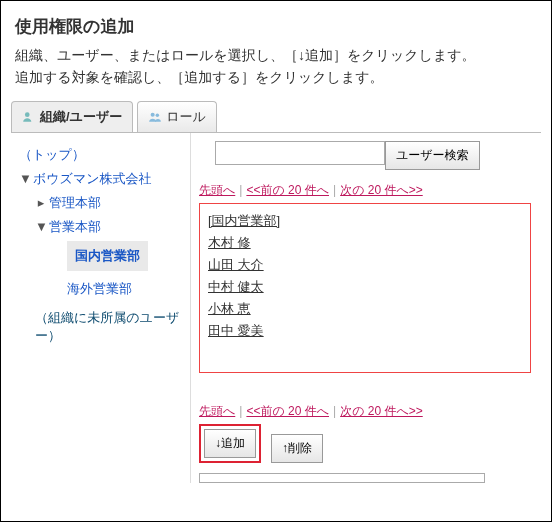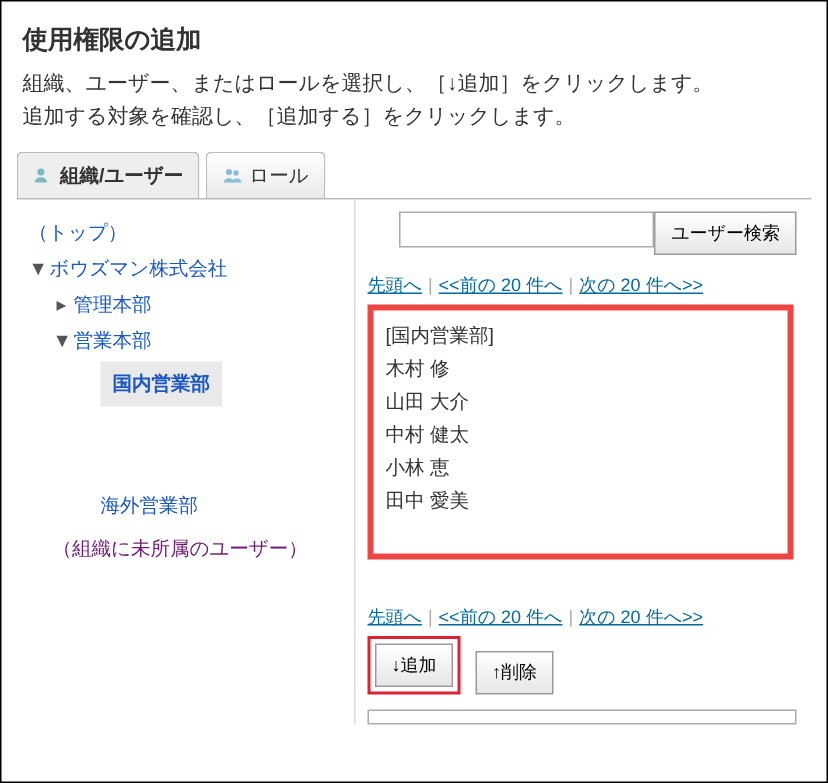--- a/index.html
+++ b/index.html
@@ -13,32 +13,32 @@
   .tab.active { background: #eee; font-weight: bold; }
   .tab-icon svg { width: 14px; height: 14px; display:block; }
   .tab-icon { margin-right: 4px; }
   .body { display: flex; }
   .left { width: 222px; padding: 10px 6px 10px 4px; }
   .right { flex: 1; border-left: 1px solid #ddd; padding: 8px 6px 0 8px; position: relative; }
   .link { color: #1a57c5; cursor: pointer; }
   .tree-row { display: flex; align-items: center; padding: 3px 0; }
   .caret { width: 12px; display: inline-block; text-align:center; color:#555; margin-right:2px; }
   .indent1 { padding-left: 16px; }
-  .indent3 { padding-left: 48px; margin-top: 48px; }
+  .indent3 { padding-left: 48px; }
   .selected-wrap { background: #e9e9e9; padding: 6px 8px; display: inline-block; margin: 2px 0 6px 48px; }
   .selected-wrap .link { font-weight: bold; }
-  .unassigned { color: #701a75; padding-left: 16px; margin-top: 8px; }
-  .search-row { display: flex; justify-content: flex-end; margin-bottom: 12px; padding-left: 16px; }
+  .unassigned { color: #0c4a6e; padding-left: 16px; margin-top: 8px; }
+  .search-row { display: flex; justify-content: flex-start; margin-bottom: 12px; padding-left: 16px; }
   .search-input { width: 170px; height: 24px; border: 1px solid #aaa; padding: 2px 4px; }
   .btn { border: 1px solid #999; background: linear-gradient(#fff, #e6e6e6); padding: 5px 10px; font-size: 12px; cursor: pointer; }
   .section-title { font-weight: bold; font-size: 14px; margin-bottom: 4px; }
   .pager { color: #aaa; font-size: 12px; margin-bottom: 4px; }
   .pager .sep { margin: 0 4px; }
-  .pager a { color: #0369a1; text-decoration: underline; cursor: default; }
-  .user-list { border: 4px solid #ef4444; padding: 6px 8px; width: 284px; min-height: 170px; }
+  .pager a { color: #be185d; text-decoration: underline; cursor: default; }
+  .user-list { border: 1px solid #ef4444; padding: 6px 8px; width: 332px; min-height: 170px; text-decoration: underline; }
   .user-list div { padding: 2px 0; }
   .spacer { height: 30px; }
   .action-row { display: flex; align-items: flex-end; gap: 10px; margin-top: 4px; }
   .red-btn-wrap { border: 2px solid #d23; padding: 3px; }
   .bottom-box { border: 1px solid #aaa; margin-top: 10px; padding: 4px 6px; width: 286px; }
 </style>
 </head>
 <body>
 <div class="frame">
 <div class="content">

